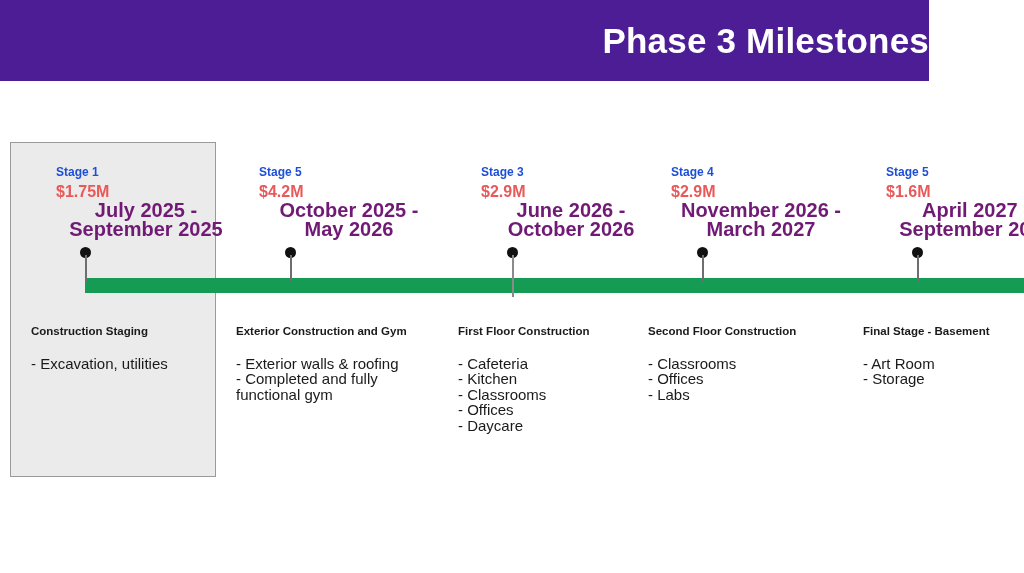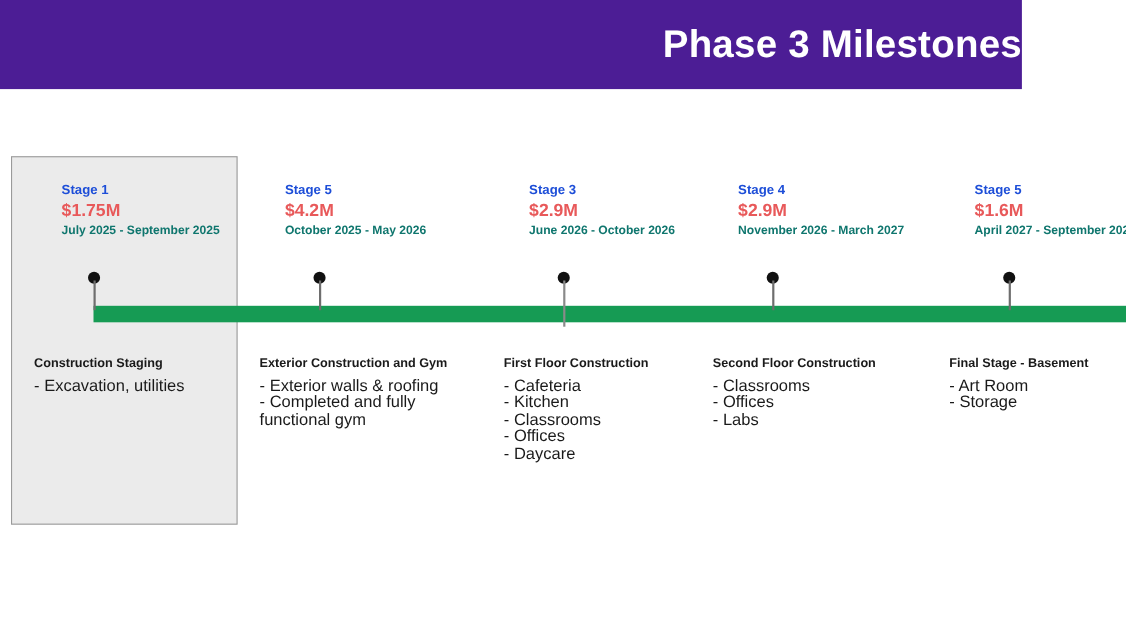--- a/index.html
+++ b/index.html
@@ -78,24 +78,25 @@
     white-space: nowrap;
   }
   .stage-cost {
     font-size: 16px;
     font-weight: bold;
     color: #E8595A;
     line-height: 19px;
     white-space: nowrap;
   }
   .stage-dates {
-    font-size: 11px;
-    font-weight: bold;
-    color: #0f766e;
+    font-size: 20px;
+    font-weight: bold;
+    color: #701a75;
     line-height: 19px;
+    text-align: center;
   }
 
   
   .stage-marker {
     position: absolute;
     top: 84px;
     left: 0;
     width: 12px;
   }
   .stage-dot {
@@ -120,21 +121,21 @@
     position: absolute;
     top: 161px;
     left: 0;
     width: 176px;
   }
   .desc-title {
     font-size: 11.5px;
     font-weight: bold;
     color: #1a1a1a;
     line-height: 15.5px;
-    margin-bottom: 3px;
+    margin-bottom: 16px;
   }
   .desc-item {
     font-size: 15px;
     color: #1a1a1a;
     line-height: 15.5px;
   }
 
   
   #stage-col-0 { left: 56px; }
   #stage-col-1 { left: 259px; }

